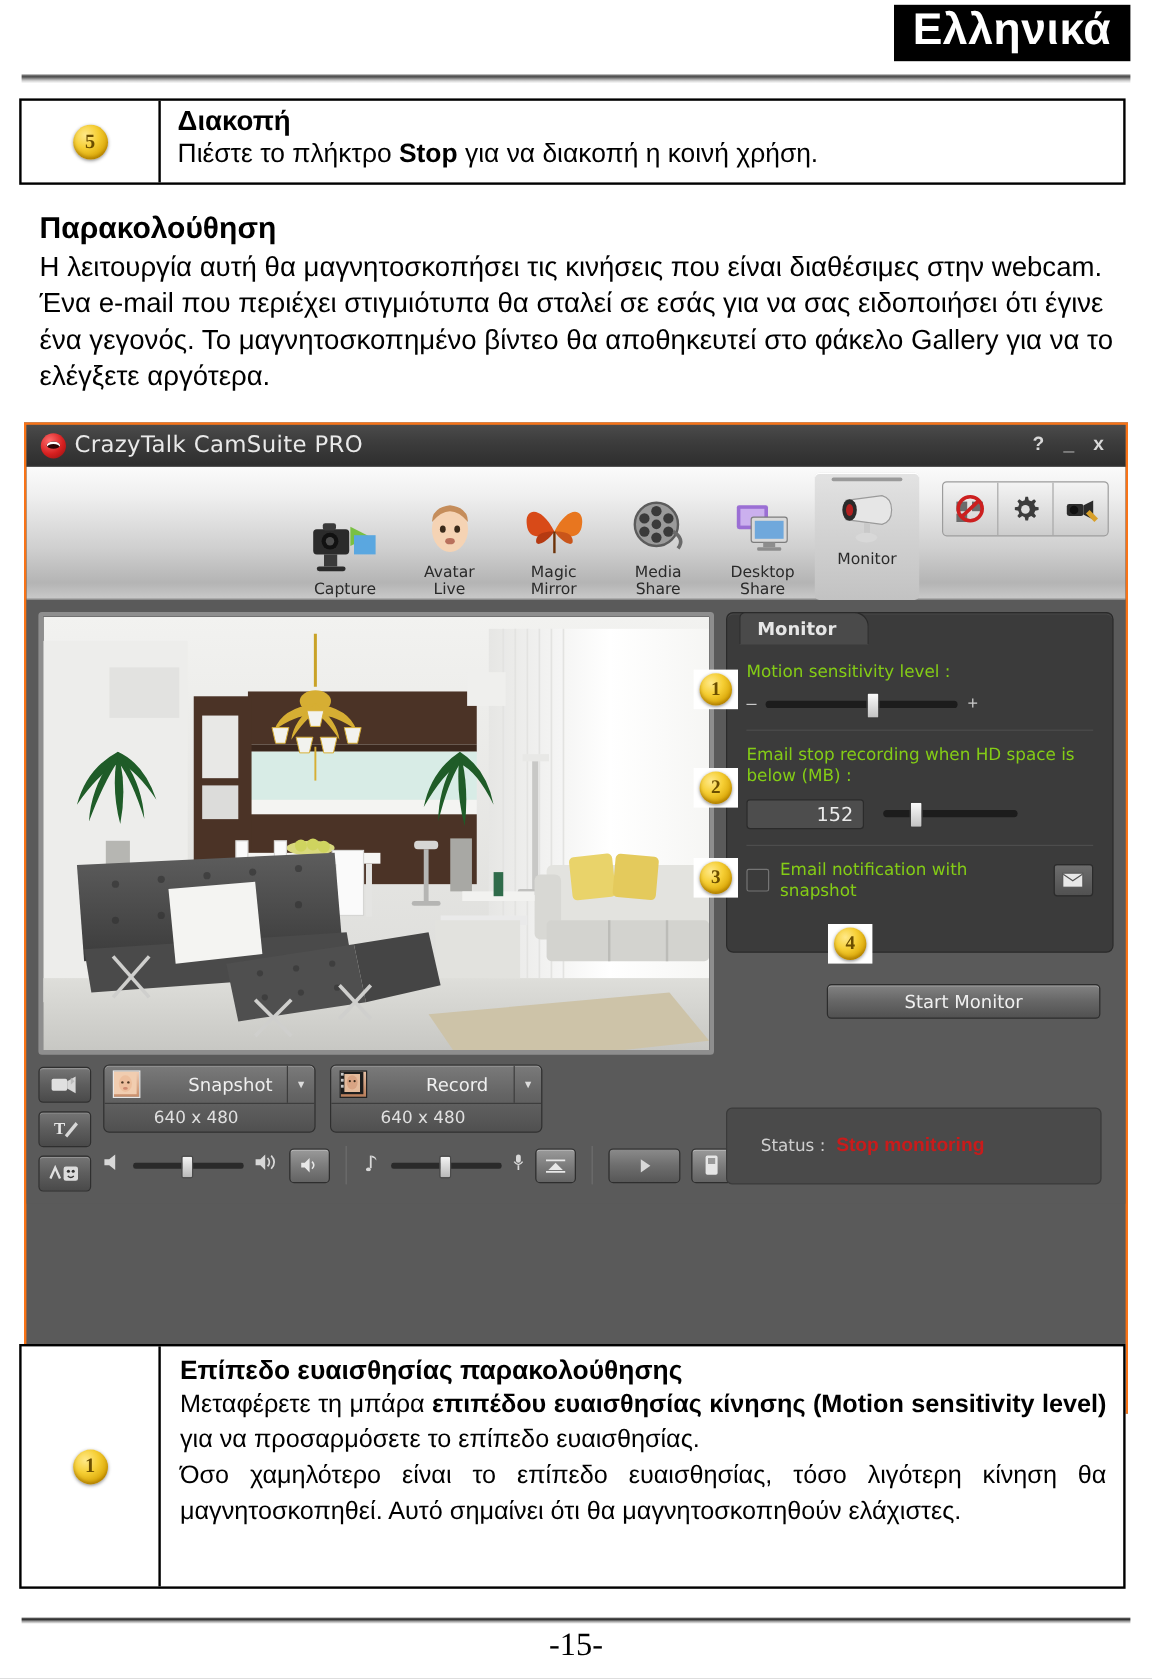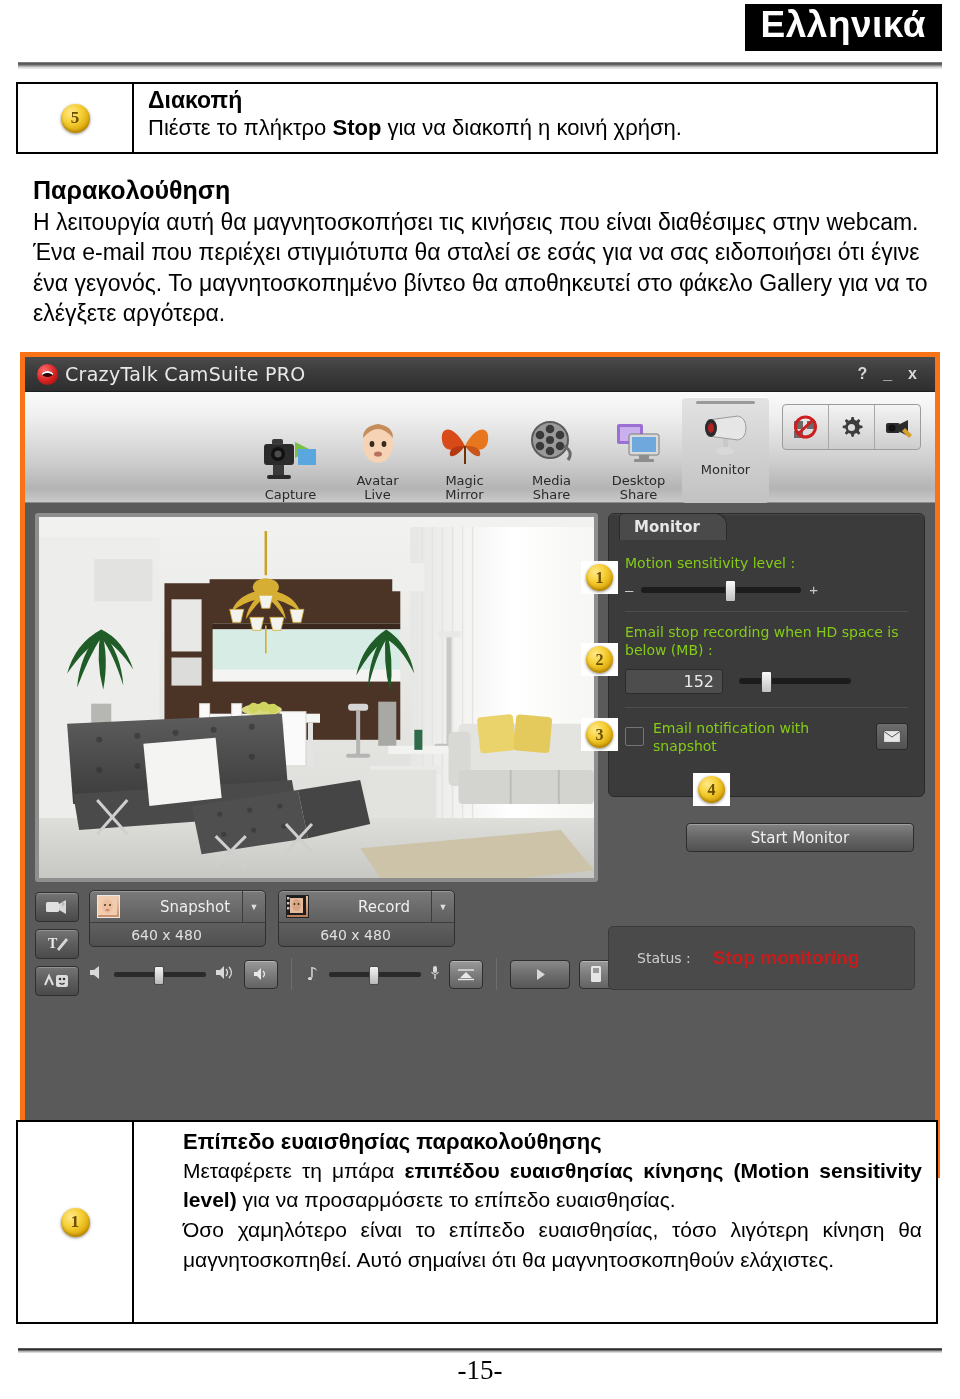--- a/index.html
+++ b/index.html
@@ -68,21 +68,21 @@
   }
   .intro p{
     margin:0;font-size:23px;line-height:1.32;
   }
 
   
   .app{
     position:absolute;left:20px;top:352px;
     width:920px;height:826px;
     background:#5a5a5a;
-    border:5px solid #f97316;
+    border:2px solid #f97316;
     box-sizing:border-box;
     overflow:hidden;
   }
   .titlebar{
     height:34px;
     background:linear-gradient(to bottom,#4b4b4b 0%,#3d3d3d 40%,#2e2e2e 100%);
     display:flex;align-items:center;
     padding:0 8px 0 12px;
     border-bottom:1px solid #1f1f1f;
     position:relative;
@@ -335,38 +335,38 @@
     color:#f0f0f0;font-size:15px;
     display:flex;align-items:center;justify-content:center;
     font-family:"DejaVu Sans", sans-serif;
   }
   .status-box{
     position:absolute;left:10px;right:10px;bottom:6px;height:62px;
     background:#4a4a4a;border:1px solid #3a3a3a;border-radius:5px;
     display:flex;align-items:center;padding-left:28px;
   }
   .status-lbl{color:#cfcfcf;font-size:14px;font-family:"DejaVu Sans", sans-serif;}
-  .status-val{font-size:19px;font-weight:bold;margin-left:22px;filter:blur(0.6px);}
+  .status-val{font-size:16px;font-weight:bold;margin-left:9px;filter:blur(0.6px);}
 
   
   .callout{
     position:absolute;z-index:30;
     background:#fff;
     padding:3px 5px;
     display:flex;align-items:center;justify-content:center;
   }
 
   
   .bottom-table{
     position:absolute;left:16px;top:1120px;width:922px;
     border:2px solid #000;box-sizing:border-box;
     display:flex;background:#fff;min-height:204px;
   }
   .bottom-table .step-num-cell{width:114px;flex:0 0 114px;}
-  .bt-body{flex:1;padding:6px 14px 16px 16px;margin-left:33px;}
+  .bt-body{flex:1;padding:6px 14px 16px 16px;}
   .bt-title{font-size:22px;font-weight:bold;line-height:1.25;}
   .bt-p{font-size:21px;line-height:1.42;text-align:justify;margin:0;}
 
   .footer-rule{
     position:absolute;left:18px;right:18px;top:1348px;height:5px;
     background:linear-gradient(to bottom,#6e6e6e 0%,#2f2f2f 30%,#b5b5b5 70%,#ececec 100%);
   }
   .page-no{
     position:absolute;left:0;right:0;top:1355px;
     text-align:center;font-size:27px;

